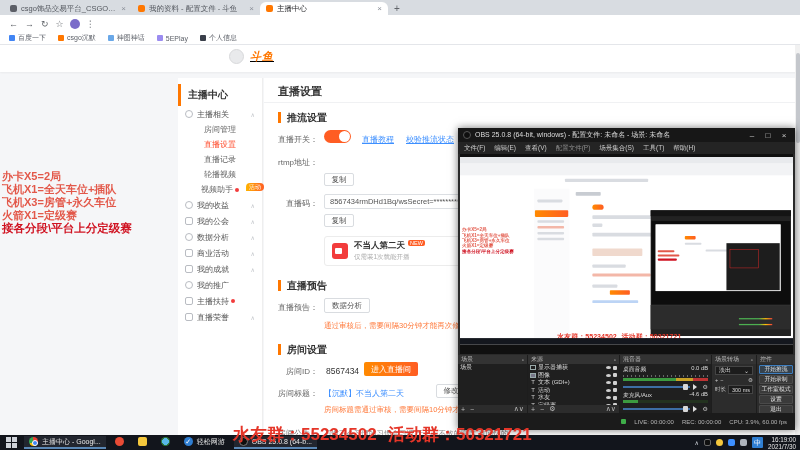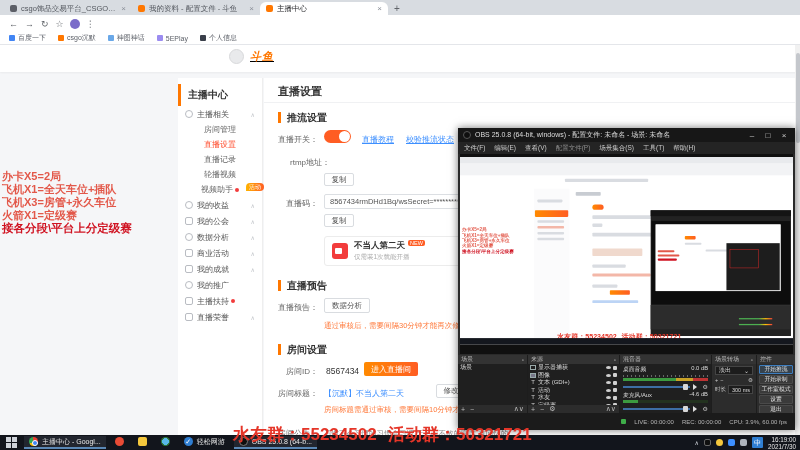--- a/index.html
+++ b/index.html
@@ -301,21 +301,21 @@
       <div class="hr"></div>
 
       <div class="sec" style="top:34px">推流设置</div>
       <div class="lbl" style="top:56px;left:4px">直播开关：</div>
       <div class="switch" style="left:60px;top:52px">
           <span class="knob"></span>
         </div>
       <span class="blue-link" style="left:98px;top:56px">直播教程</span>
       <span class="blue-link" style="left:142px;top:56px">校验推流状态</span>
 
-      <div class="lbl" style="top:79px;left:16px">rtmp地址：</div>
+      <div class="lbl" style="top:79px;left:4px">rtmp地址：</div>
       <div class="btn-ghost" style="left:60px;top:95px;width:30px;height:13px">复制</div>
 
       <div class="lbl" style="top:120px;left:4px">直播码：</div>
       <div class="inputbox" style="left:60px;top:116px;width:240px">
           <span>8567434rmDHd1Bq/wsSecret=**********</span>
         </div>
       <div class="btn-ghost" style="left:60px;top:136px;width:30px;height:13px">复制</div>
 
       <div class="card" style="left:60px;top:158px;width:240px;height:30px">
         <span class="card-ico"></span>

